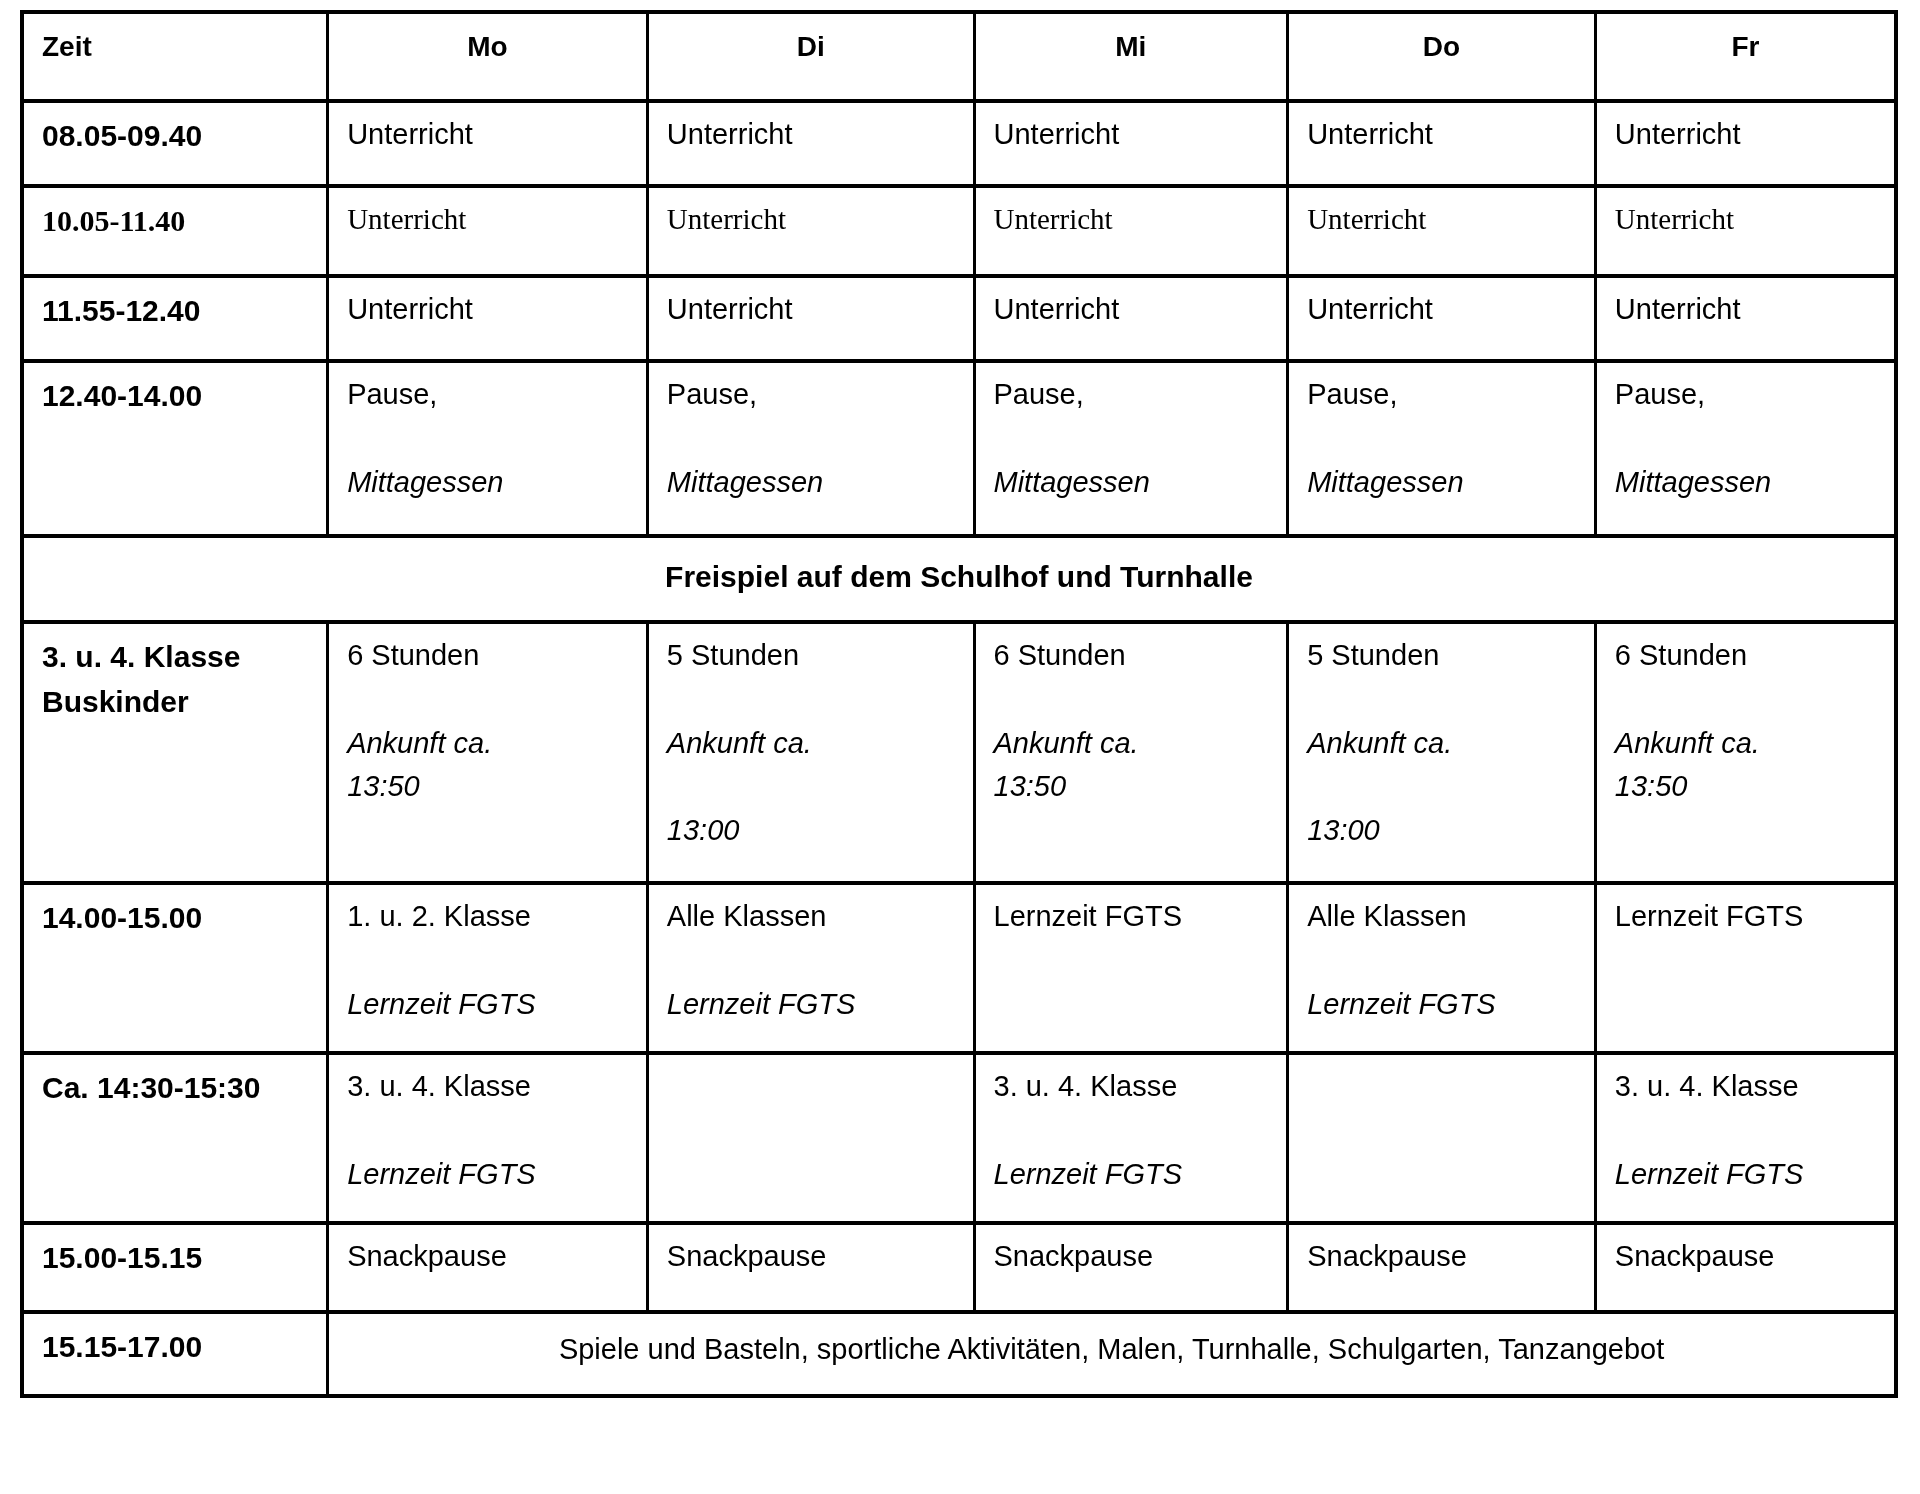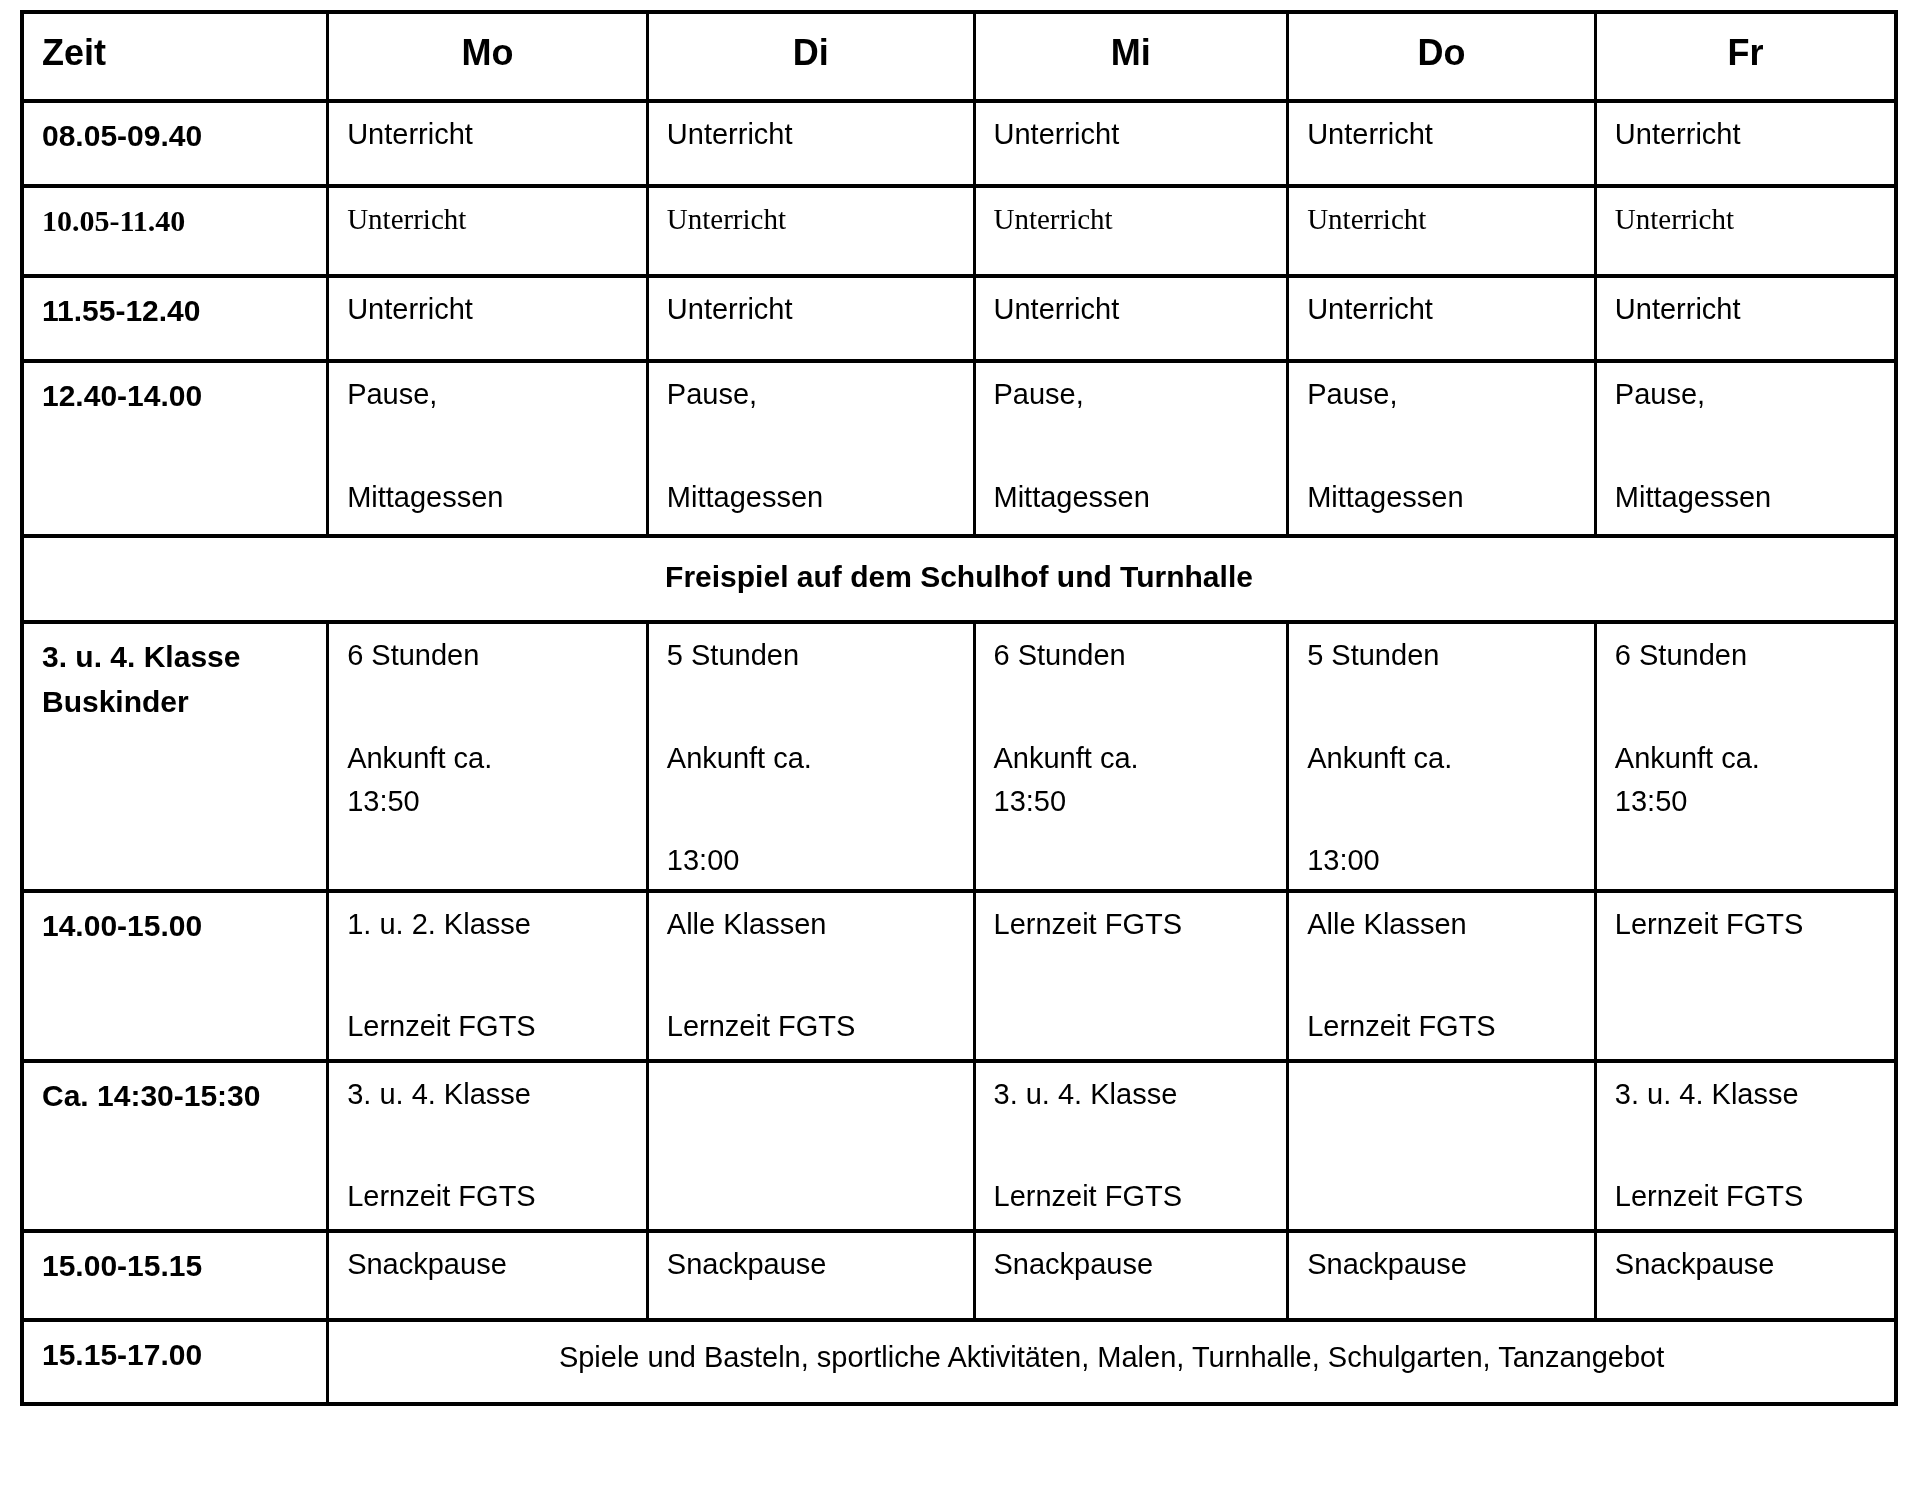--- a/index.html
+++ b/index.html
@@ -27,21 +27,21 @@
     border-top-width: 4px;
     border-bottom-width: 4px;
     vertical-align: top;
     box-sizing: border-box;
     padding: 10px 18px 6px 18px;
     font-size: 29px;
     line-height: 1.5;
     overflow: hidden;
   }
   th {
-    font-size: 36px;
+    font-size: 28px;
     font-weight: bold;
     text-align: center;
     padding-top: 12px;
   }
   th.time-col {
     text-align: left;
   }
   td.time {
     font-weight: bold;
     font-size: 30px;
@@ -55,21 +55,22 @@
   }
   td.merged {
     text-align: center;
     padding-top: 14px;
   }
   .para {
     margin: 0;
     white-space: pre-line;
   }
   .para + .para {
-    margin-top: 59px;
+    margin-top: 44px;
+    font-style: italic;
   }
   
   tr.r-header   { height: 89px; }
   tr.r-lesson1  { height: 85px; }
   tr.r-lesson2  { height: 90px; font-family: Liberation Serif, serif; }
   tr.r-lesson3  { height: 85px; }
   tr.r-lunch    { height: 175px; }
   tr.r-note1    { height: 90px; }
   tr.r-note2    { height: 86px; }
   tr.r-bus      { height: 261px; }

